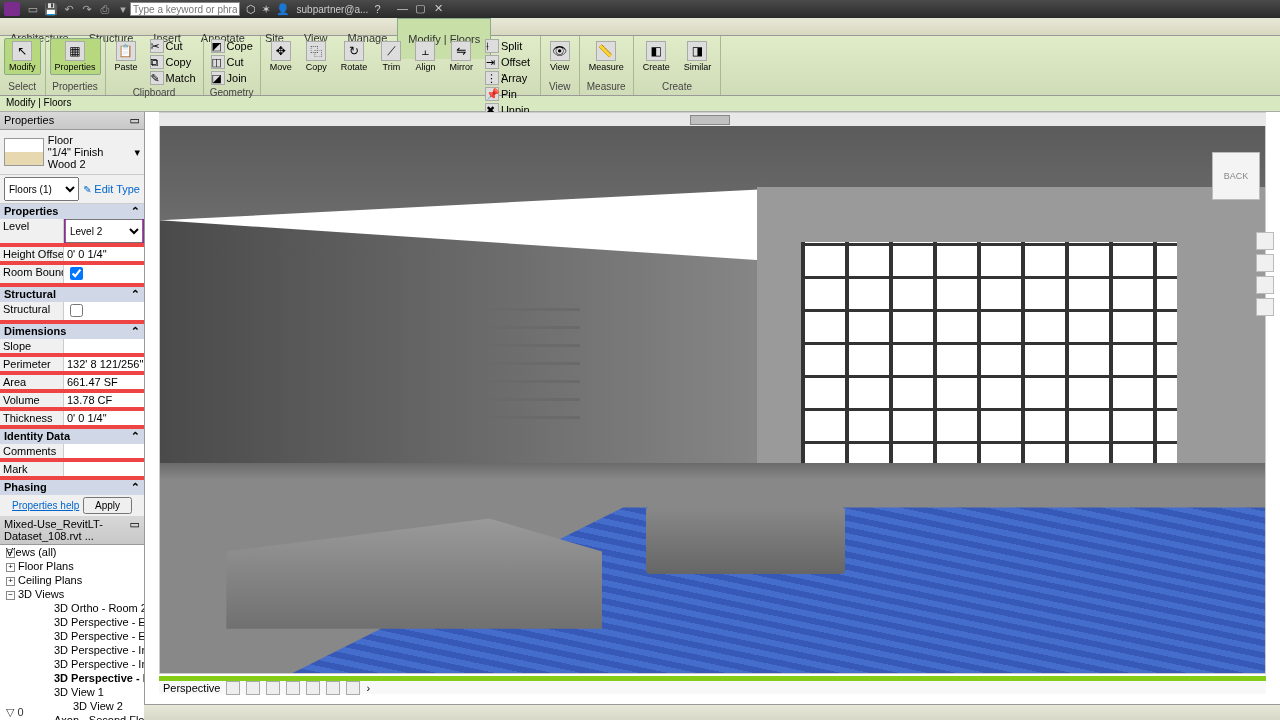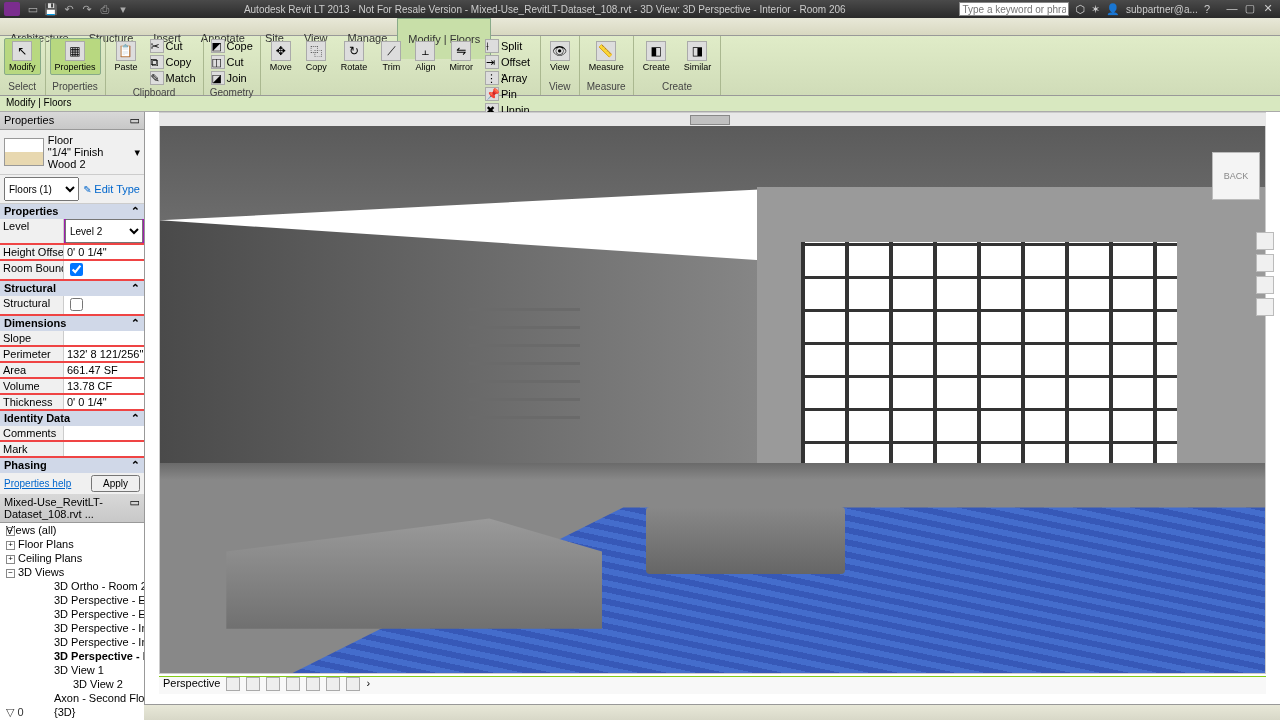--- a/index.html
+++ b/index.html
@@ -33,27 +33,27 @@
 .palette .hdr { background: linear-gradient(#d8d8d8, #c8c8c8); padding: 2px 4px; font-size: 10px; display: flex; justify-content: space-between; border-bottom: 1px solid #999; }
 .palette .hdr .x { cursor: pointer; }
 .props { flex: 0 0 auto; }
 .props .preview { display: flex; align-items: center; padding: 4px; border-bottom: 1px solid #ccc; }
 .props .preview .thumb { width: 44px; height: 28px; border: 1px solid #999; background: linear-gradient(#fff 50%, #e8d8b0 50%); margin-right: 4px; }
 .props .preview .lbl { font-size: 10px; line-height: 12px; }
 .props .row { display: flex; padding: 2px 4px; border-bottom: 1px solid #ccc; align-items: center; }
 .props select { flex: 1; font-size: 10px; height: 24px; }
 .props .editlink { font-size: 10px; color: #0066cc; cursor: pointer; margin-left: 4px; }
 .props .group { background: #d0d8e8; padding: 1px 4px; font-size: 10px; font-weight: bold; display: flex; justify-content: space-between; }
-.props .prop { display: flex; font-size: 10px; border-bottom: 2px solid #ef4444; }
+.props .prop { display: flex; font-size: 10px; border-bottom: 4px solid #ef4444; }
 .props .prop .k { width: 64px; padding: 1px 3px; border-right: 1px solid #ccc; overflow: hidden; white-space: nowrap; }
 .props .prop .v { flex: 1; padding: 1px 3px; background: #fff; overflow: hidden; white-space: nowrap; }
 .props .prop .vsel { flex: 1; padding: 0 1px; background: #a21caf; }
 .props .prop select { width: 100%; font-size: 10px; }
 .props .prop input[type=checkbox] { margin: 1px 3px; }
-.props .footer { display: flex; justify-content: space-between; padding: 2px 4px; align-items: center; }
+.props .footer { display: flex; justify-content: space-between; padding: 2px 12px; align-items: center; }
 .props .footer a { color: #0066cc; font-size: 10px; text-decoration: underline; cursor: pointer; }
 .props .footer button { font-size: 10px; padding: 1px 10px; }
 .browser { flex: 1; overflow: auto; background: #fff; font-size: 10px; }
 .browser .node { padding: 1px 2px 1px 18px; cursor: pointer; white-space: nowrap; position: relative; overflow: hidden; }
 .browser .node::before { content: ""; position: absolute; left: 6px; top: 4px; width: 7px; height: 7px; border: 1px solid #888; font-size: 8px; line-height: 6px; text-align: center; }
 .browser .node.exp::before { content: "−"; }
 .browser .node.col::before { content: "+"; }
 .browser .leaf { padding: 1px 2px 1px 30px; cursor: pointer; white-space: nowrap; overflow: hidden; }
 .browser .bold { font-weight: bold; }
 .viewarea { flex: 1; position: relative; background: #fff; }
@@ -65,40 +65,39 @@
 .render .window { position: absolute; right: 8%; top: 22%; width: 34%; height: 42%; background: repeating-linear-gradient(90deg, #333 0 4px, #fff 4px 44px); }
 .render .window::after { content: ""; position: absolute; inset: 0; background: repeating-linear-gradient(0deg, transparent 0 30px, #333 30px 33px); }
 .render .floor { position: absolute; left: 0; bottom: 0; width: 100%; height: 38%; background: linear-gradient(#6a6a6a 0%, #888 8%); }
 .render .bluefloor { position: absolute; left: 12%; bottom: 0; width: 88%; height: 30%; background: repeating-linear-gradient(12deg, #2850c0 0 6px, #3868d8 6px 12px); clip-path: polygon(0 100%, 34% 0, 100% 0, 100% 100%); opacity: 0.85; }
 .render .table { position: absolute; left: 6%; bottom: 8%; width: 34%; height: 20%; background: linear-gradient(#9a9a9a, #707070); clip-path: polygon(0 30%, 70% 0, 100% 30%, 100% 100%, 0 100%); }
 .render .sofa { position: absolute; left: 44%; bottom: 18%; width: 18%; height: 12%; background: linear-gradient(#888, #666); border-radius: 4px; }
 .render .shelf { position: absolute; left: 28%; top: 32%; width: 10%; height: 22%; background: repeating-linear-gradient(0deg, #6a6a6a 0 3px, transparent 3px 18px); }
 .viewcube { position: absolute; right: 20px; top: 40px; width: 48px; height: 48px; border: 1px solid #bbb; background: #f4f4f4; display: flex; align-items: center; justify-content: center; font-size: 9px; color: #888; cursor: pointer; }
 .navbar { position: absolute; right: 4px; top: 120px; width: 20px; }
 .navbar .nbtn { width: 18px; height: 18px; border: 1px solid #bbb; background: #f0f0f0; margin-bottom: 4px; cursor: pointer; }
-.viewctrl { position: absolute; bottom: 10px; left: 14px; right: 14px; height: 18px; display: flex; gap: 6px; font-size: 10px; background: #f8f8f8; border-top: 1px solid #84cc16; padding: 0 4px; }
+.viewctrl { position: absolute; bottom: 10px; left: 14px; right: 14px; height: 18px; display: flex; align-items: center; gap: 6px; font-size: 10px; background: #f8f8f8; border-top: 5px solid #84cc16; padding: 0 4px; }
 .viewctrl .vbtn { width: 14px; height: 14px; border: 1px solid #aaa; background: #eee; cursor: pointer; }
 .statusbar { height: 16px; background: linear-gradient(#e8e8d8, #d8d8c8); padding: 1px 6px; font-size: 10px; color: #333; border-top: 1px solid #999; display: flex; justify-content: space-between; }
 .hscroll { height: 14px; background: #e8e8e8; border-top: 1px solid #ccc; margin: 0 14px 0 14px; position: relative; }
 .hscroll .thumb { position: absolute; left: 48%; width: 40px; height: 10px; top: 2px; background: #c0c0c0; border: 1px solid #888; }
 </style>
 </head>
 <body>
 
 <div class="titlebar">
   <div class="logo"></div>
   <div class="qat">
     <span>▭</span>
     <span>💾</span>
     <span>↶</span>
     <span>↷</span>
     <span>⎙</span>
     <span>▾</span>
   </div>
-  <div class="title">Autodesk Revit LT 2013 - Not For Resale Version - Mixed-Use_RevitLT-Dataset_108.rvt - 3D View: 3D Perspective - Interior - Room 206</div>
   <div class="right">
     <input placeholder="Type a keyword or phrase" style="">
     <span>⬡</span>
     <span>✶</span>
     <span>👤</span>
     <span style="font-size:10px">subpartner@a...</span>
     <span>?</span>
     <div class="win">
       <span>—</span>
       <span>▢</span>

